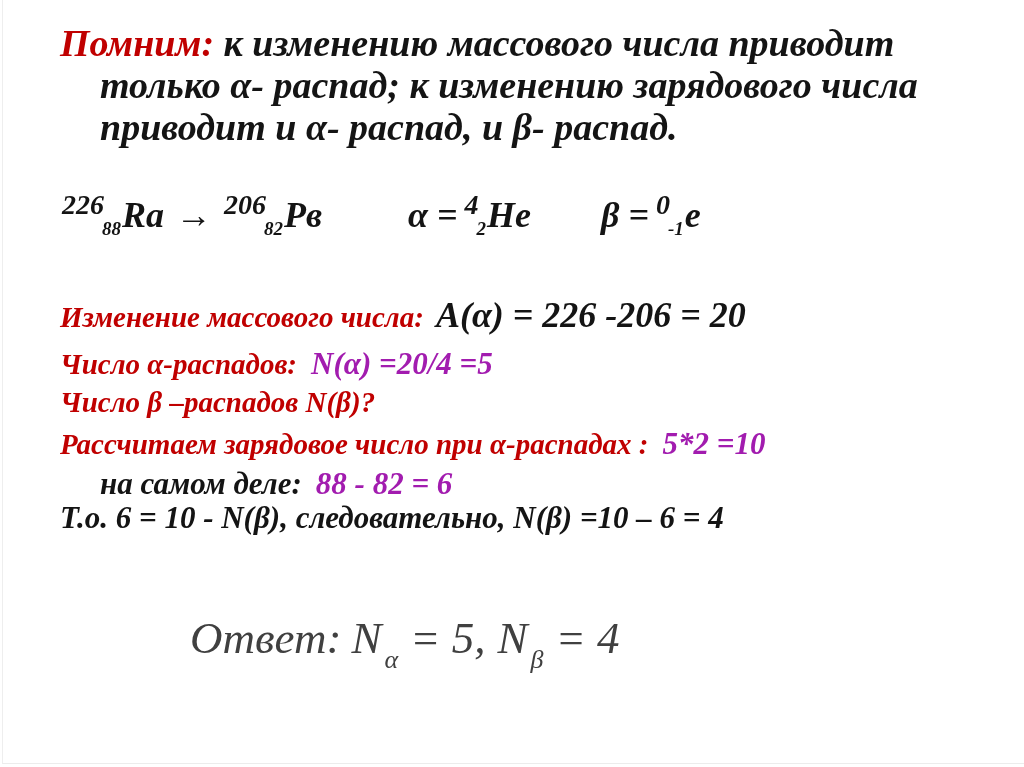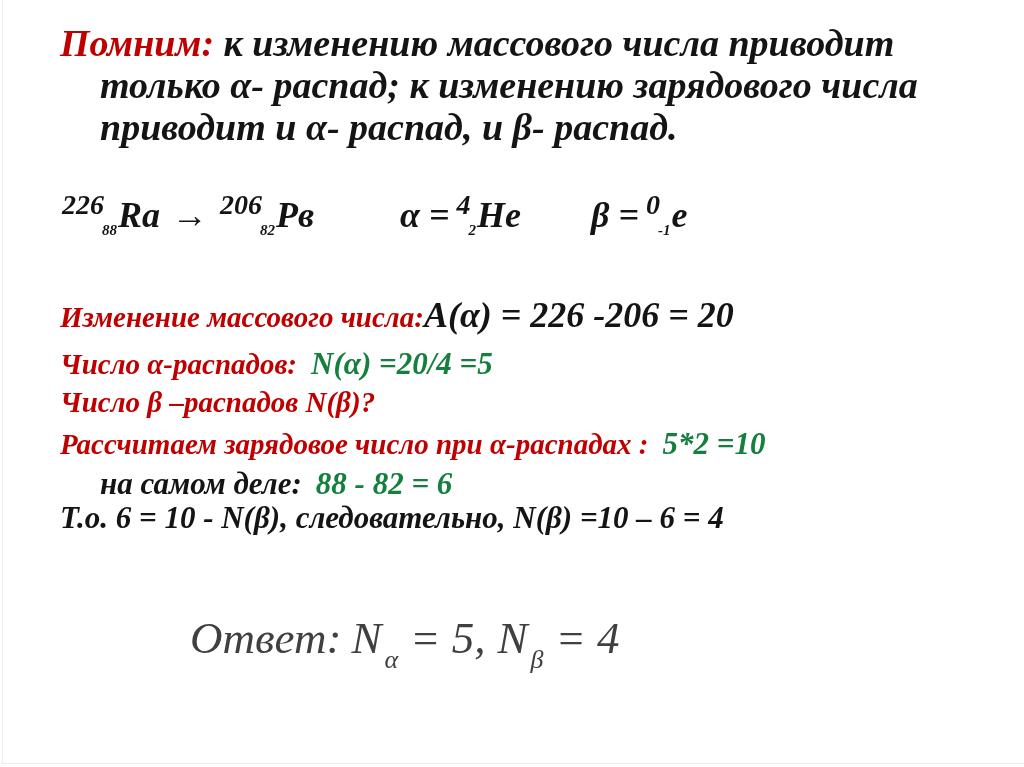--- a/index.html
+++ b/index.html
@@ -19,30 +19,30 @@
   .heading{
     position:absolute;left:100px;top:22px;width:920px;
     font-style:italic;font-weight:bold;font-size:38px;line-height:42px;color:#141414;
   }
   .h-first{margin-left:-40px;white-space:nowrap;}
   .h-rest{white-space:nowrap;}
 
   
   .reaction{left:62px;top:194px;font-style:italic;font-weight:bold;font-size:36px;color:#141414;}
   .sup{font-size:28px;position:relative;top:-13px;}
-  .sub{font-size:15px;position:relative;top:8px;margin-left:-2px;margin-right:1px;}
+  .sub{font-size:19px;position:relative;top:8px;margin-left:-2px;margin-right:1px;}
   .arrow{margin:0 12px;}
   .chunk-alpha{margin-left:86px;}
   .chunk-beta{margin-left:70px;}
   .eq-sp{margin-right:7px;}
 
   
   .lbl{font-style:italic;font-weight:bold;font-size:29px;color:#c00000;}
-  .eq-lg{font-style:italic;font-weight:bold;font-size:36px;color:#141414;}
-  .eq-md{font-style:italic;font-weight:bold;font-size:31px;color:#15803d;margin-left:14px;}
+  .eq-lg{font-style:italic;font-weight:bold;font-size:36px;color:#141414;margin-left:12px;}
+  .eq-md{font-style:italic;font-weight:bold;font-size:31px;color:#a21caf;margin-left:14px;}
   .blk{font-style:italic;font-weight:bold;font-size:31px;color:#141414;}
   .l-mass{left:60px;top:294px;}
   .l-alpha{left:60px;top:346px;}
   .l-beta{left:60px;top:386px;}
   .l-charge{left:60px;top:426px;}
   .l-actual{left:100px;top:466px;}
   .l-concl{left:60px;top:500px;}
 
   
   .answer{

